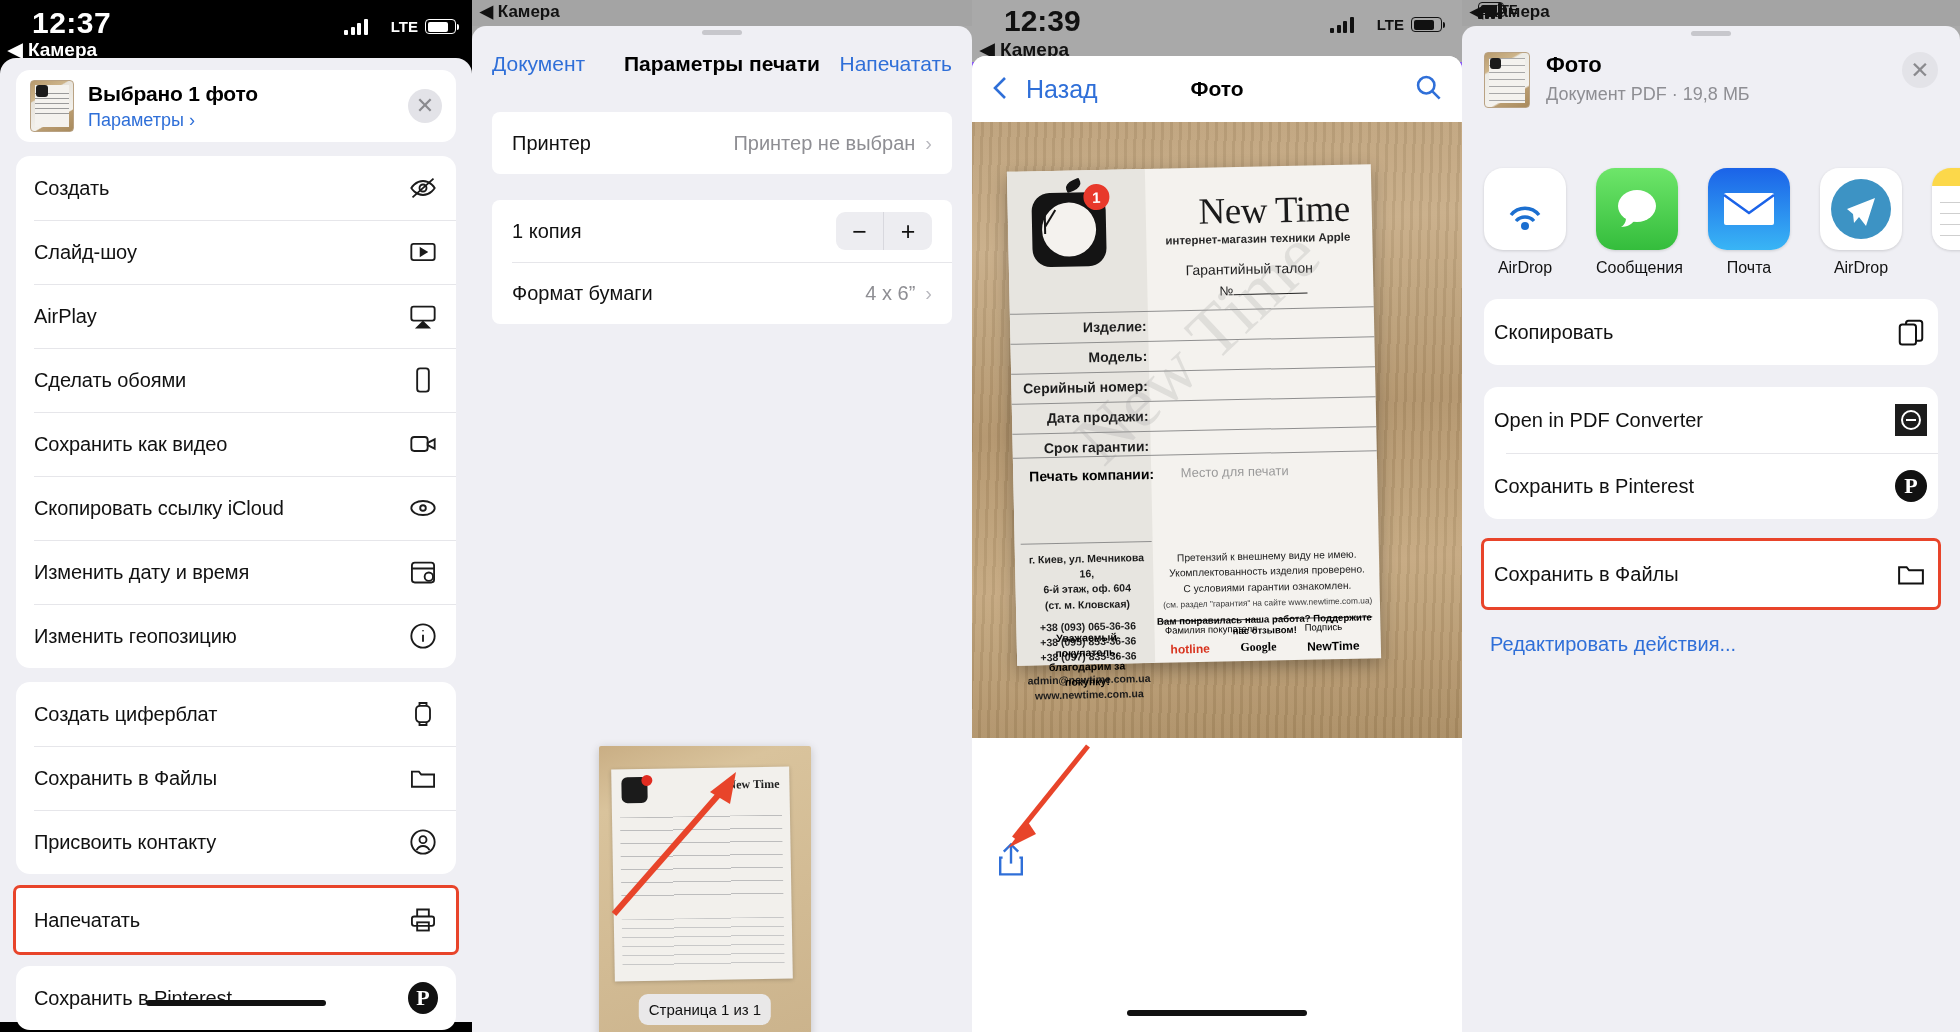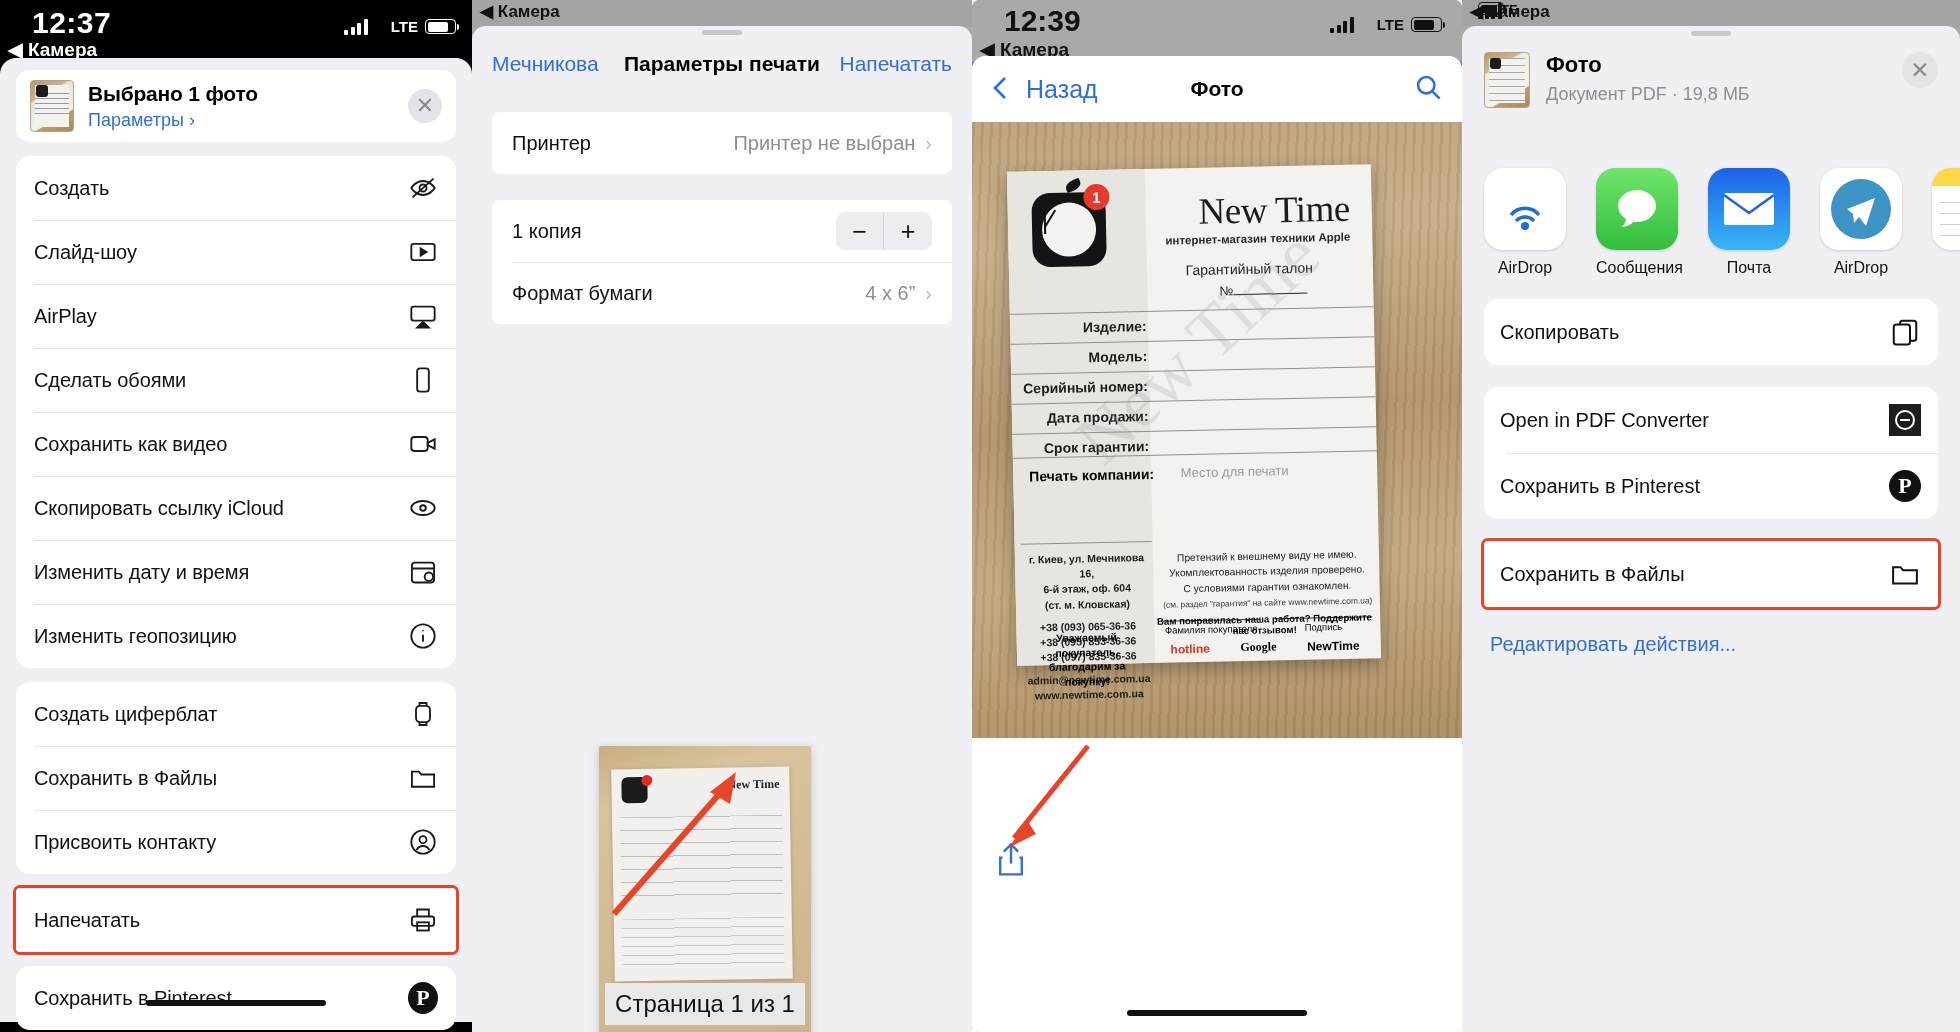--- a/index.html
+++ b/index.html
@@ -116,27 +116,27 @@
   }
   .prev-lines{position:absolute;left:8px;right:8px;top:48px;height:90px;
     background:repeating-linear-gradient(#bdbdbd 0 1px,transparent 1px 13px);}
   .prev-logo{position:absolute;left:10px;top:8px;width:26px;height:26px;background:#1b1b1b;border-radius:6px;}
   .prev-dot{position:absolute;left:30px;top:6px;width:11px;height:11px;background:#e02b20;border-radius:50%;}
   .prev-brand{position:absolute;right:10px;top:10px;font-size:12px;font-weight:600;color:#222;font-family:"Liberation Serif",serif;}
   .prev-foot{position:absolute;left:8px;right:8px;top:150px;height:52px;
     background:repeating-linear-gradient(#c8c8c8 0 1px,transparent 1px 9px);}
   .prev-cap{
     position:absolute;left:50%;transform:translateX(-50%);bottom:14px;
-    background:rgba(235,235,238,.94);border-radius:0;padding:7px 10px;
-    font-size:24px;color:#111;white-space:nowrap;
+    background:rgba(235,235,238,.94);border-radius:9px;padding:7px 10px;
+    font-size:15px;color:#111;white-space:nowrap;
   }
   .p2-arrow{position:absolute;left:128px;top:740px;width:150px;height:160px;pointer-events:none;}
 
   
-  #panel3 { width: 490px; background: #8b5cf6; border-radius: 8px; }
+  #panel3 { width: 490px; background: #8b5cf6; }
   .p3-status{height:62px;background:#a9a9a9;position:relative;color:#111;}
   .p3-time{position:absolute;left:32px;top:4px;font-size:30px;font-weight:700;}
   .p3-back{position:absolute;left:8px;top:38px;font-size:19px;font-weight:600;}
   .p3-sigwrap{position:absolute;right:20px;top:16px;display:flex;align-items:center;gap:7px;}
   .p3-sigwrap .bars i{background:#111;}
   .p3-sigwrap .lte{color:#111;}
   .p3-sigwrap .batt{border-color:#111;}
   .p3-sigwrap .batt::after{background:#111;}
   .p3-sigwrap .batt i{background:#111;}
   .p3-sheet{position:absolute;left:0;top:56px;width:490px;height:976px;background:#fff;border-radius:14px 14px 0 0;overflow:hidden;}
@@ -219,21 +219,21 @@
   .applbl{font-size:16px;color:#111;margin-top:9px;white-space:nowrap;}
   .ic-airdrop{background:#fff;display:flex;align-items:center;justify-content:center;}
   .ic-msg{background:linear-gradient(#6ee66a,#34bd3c);display:flex;align-items:center;justify-content:center;}
   .ic-mail{background:linear-gradient(#1b63e8,#39b5f5);display:flex;align-items:center;justify-content:center;}
   .ic-tg{background:#fff;display:flex;align-items:center;justify-content:center;}
   .ic-notes{background:linear-gradient(#fcd84a 0 22%,#ffffff 22% 100%);}
   .ic-notes::after{content:"";position:absolute;left:8px;right:8px;top:34px;height:40px;
     background:repeating-linear-gradient(#cfcfcf 0 1.5px,transparent 1.5px 11px);}
   .p4-card{margin:22px 22px 0 22px;background:#fff;border-radius:14px;overflow:hidden;}
   .p4-card.hl{outline:3px solid #e8442a;border-radius:4px;}
-  .p4-row{height:66px;display:flex;align-items:center;padding:0 16px;font-size:20px;color:#111;position:relative;gap:32px;}
+  .p4-row{height:66px;display:flex;align-items:center;padding:0 10px;font-size:20px;color:#111;position:relative;gap:32px;}
   .p4-row + .p4-row::before{content:"";position:absolute;left:22px;right:0;top:0;height:1px;background:#e6e6ea;}
   .p4-row .lbl{flex:1;}
   .p4-row .ico{width:34px;height:34px;display:flex;align-items:center;justify-content:center;flex:none;}
   .p4-edit{margin:26px 0 0 28px;font-size:20px;color:#2f6fd8;}
   .pin{width:32px;height:32px;border-radius:50%;background:#111;color:#fff;font-family:"Liberation Serif",serif;font-size:22px;font-weight:700;display:flex;align-items:center;justify-content:center;}
   .pdfc{width:32px;height:32px;background:#1c1c1c;display:flex;align-items:center;justify-content:center;}
   .pdfc span{width:20px;height:20px;border:2px solid #fff;border-radius:50%;display:block;position:relative;}
   .pdfc span::after{content:"";position:absolute;left:3px;top:7px;width:10px;height:2px;background:#fff;}
   .divider{position:absolute;top:0;bottom:0;width:3px;background:#ffffff;}
 </style>
@@ -405,21 +405,21 @@
 
   <div class="divider" style="left:472px"></div>
 
   <div class="panel" id="panel2">
     <div class="p2-topbar">
       <span>◀ Камера</span>
     </div>
     <div class="p2-sheet">
       <div class="p2-grabber"></div>
       <div class="p2-nav">
-        <div class="p2-cancel">Мечникова</div>
+        <div class="p2-cancel">Документ</div>
         <div class="p2-title">Параметры печати</div>
         <div class="p2-print">Напечатать</div>
       </div>
 
       <div class="p2-card">
         <div class="p2-row">
           <span>Принтер</span>
           <span class="val">Принтер не выбран</span>
           <span class="chev">›</span>
         </div>

